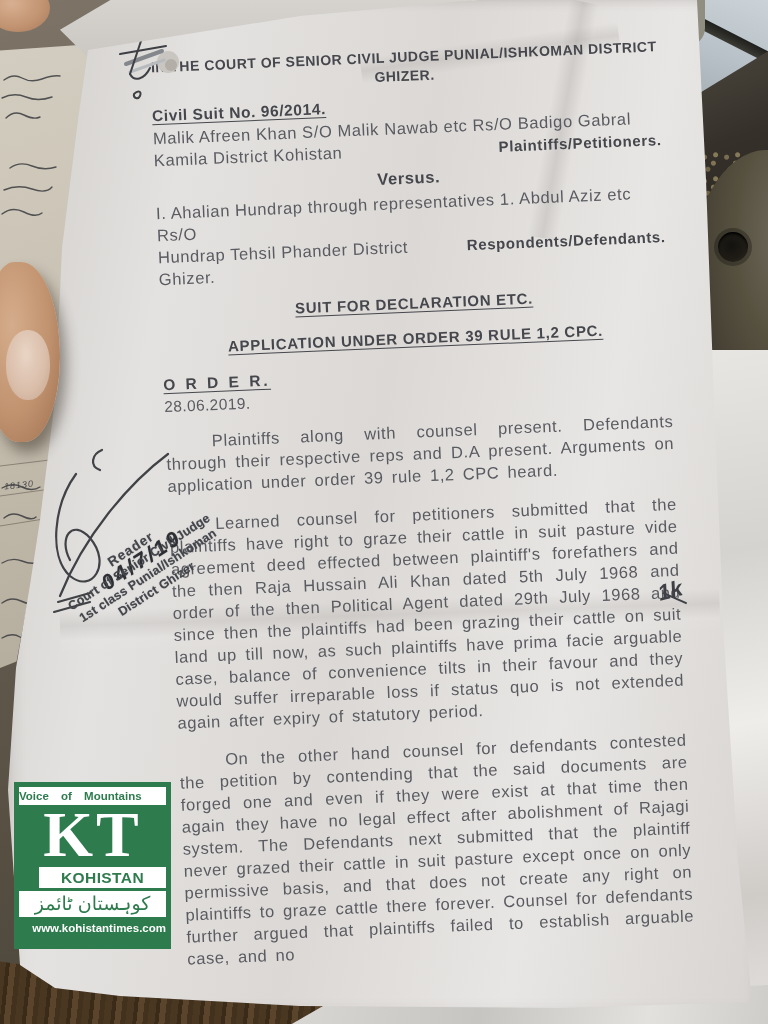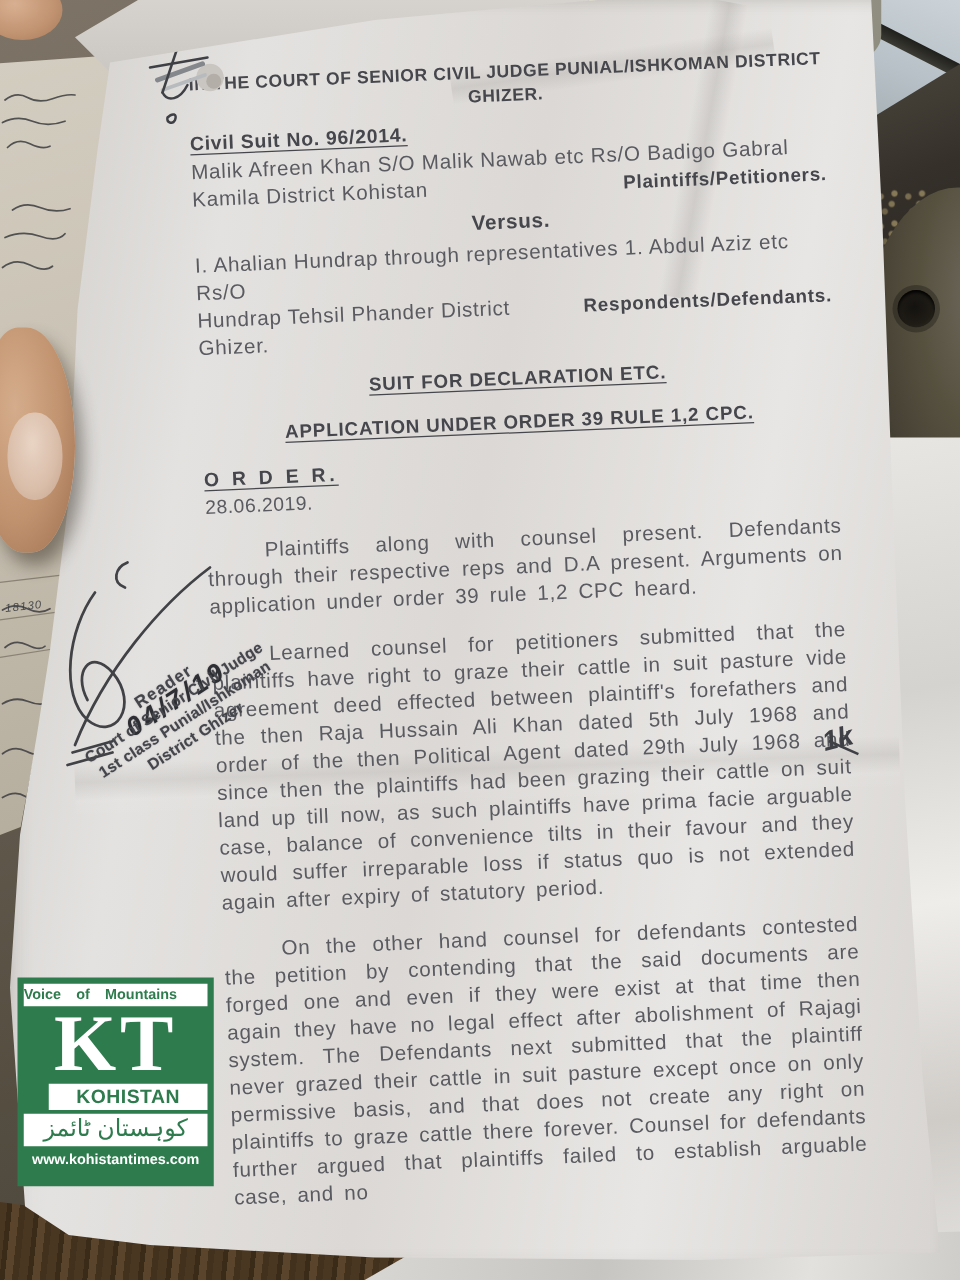--- a/index.html
+++ b/index.html
@@ -111,21 +111,21 @@
   .kt{position:absolute;left:14px;top:782px;width:157px;height:167px;z-index:20;
     background:#2e7b4d;padding:5px;box-sizing:border-box;display:flex;flex-direction:column;gap:3px;}
   .kt-tagline{background:#fff;color:#2e7b4d;font-weight:bold;font-size:11.5px;height:18px;
     line-height:18px;text-align:left;word-spacing:9px;}
   .kt-initials{color:#fff;font-family:"Liberation Serif",serif;font-weight:bold;font-size:64px;
     line-height:54px;height:56px;text-align:center;letter-spacing:3px;}
   .kt-name{background:#fff;color:#2e7b4d;font-family:Liberation Sans, sans-serif;font-weight:bold;
     font-size:15.5px;height:21px;line-height:21px;text-align:center;letter-spacing:.4px;margin-left:20px;}
   .kt-urdu{background:#fff;color:#2e7b4d;font-weight:normal;font-size:19px;height:26px;
     line-height:25px;text-align:center;}
-  .kt-site{color:#fff;font-weight:bold;font-size:11.5px;height:16px;line-height:16px;text-align:center;}
+  .kt-site{color:#fff;font-weight:bold;font-size:11.5px;height:16px;line-height:16px;text-align:right;}
 </style>
 </head>
 <body>
 
 <div class="scene">
 
   <div class="layer window-glass"></div>
   <div class="layer window-frame"></div>
   <div class="layer fabric-top"></div>
   <div class="layer tissue"></div>

